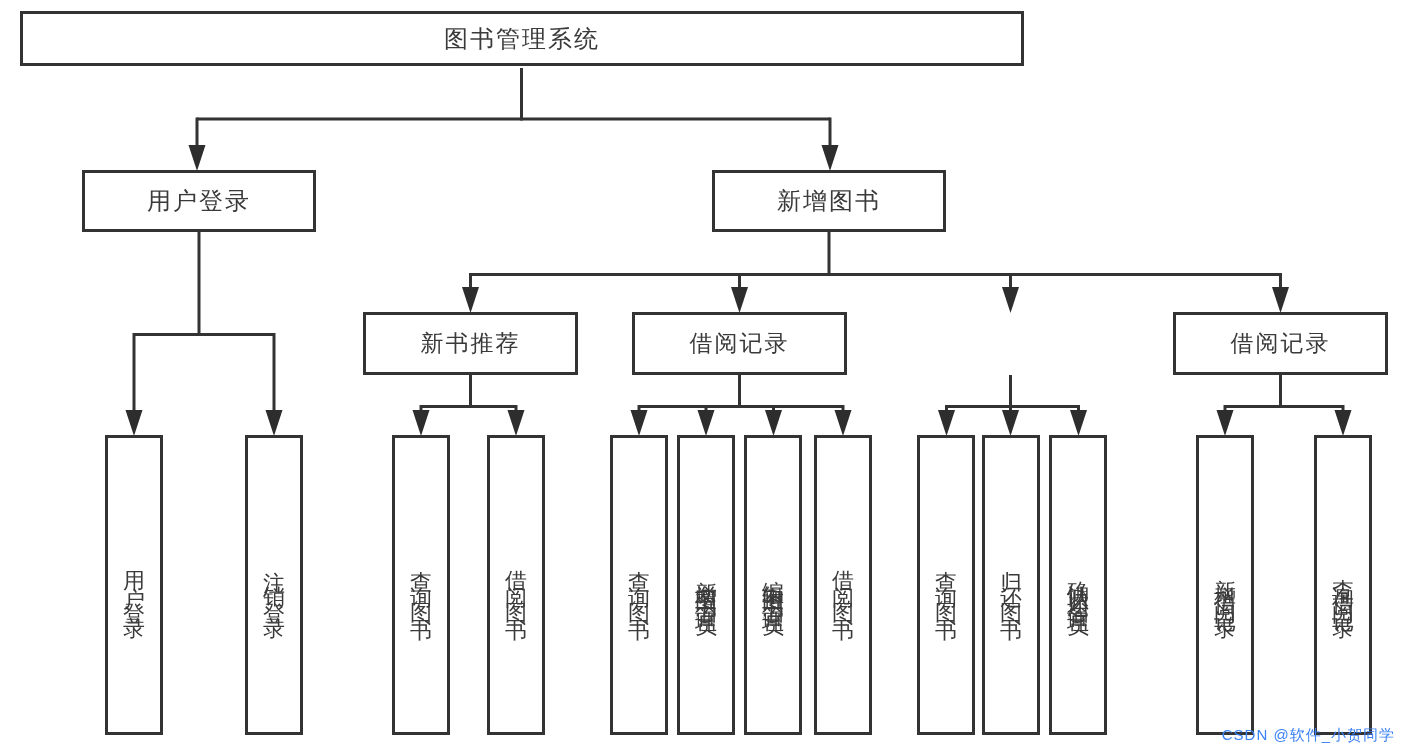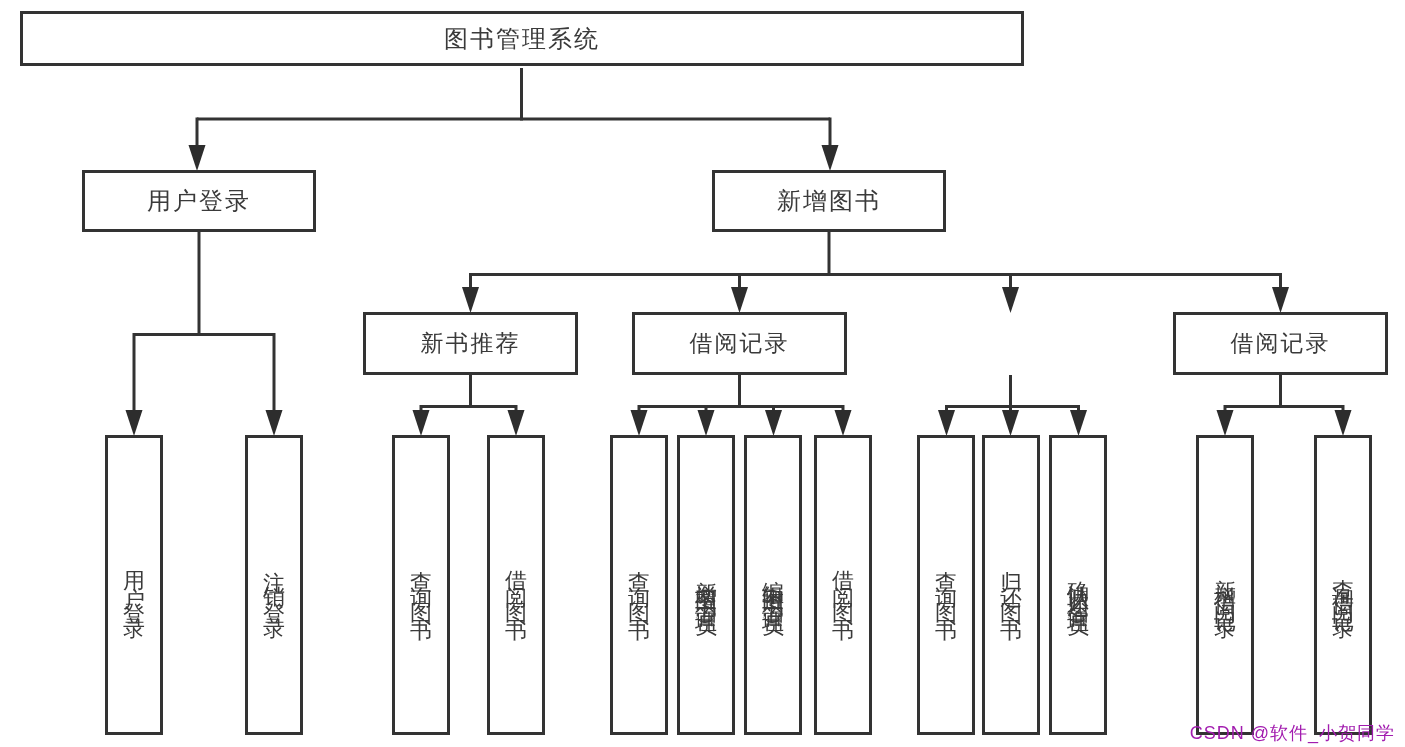--- a/index.html
+++ b/index.html
@@ -21,21 +21,21 @@
   .leaf{
     position:absolute;z-index:2;box-sizing:border-box;border:3px solid #333333;background:#ffffff;
     top:435px;width:58px;height:300px;display:flex;align-items:center;justify-content:center;
   }
   .leaf span{writing-mode:vertical-rl;text-orientation:mixed;font-size:22px;line-height:1;}
   .leaf.len4 span{letter-spacing:16px;}
   .leaf.len6 span{letter-spacing:8px;}
   .leaf.len9 span{letter-spacing:5px;}
   .watermark{
     position:absolute;z-index:3;right:10px;bottom:2px;
-    font-size:18px;color:#a21caf;letter-spacing:1px;white-space:nowrap;
+    font-size:15px;color:#3b82f6;letter-spacing:1px;white-space:nowrap;
   }
 </style>
 </head>
 <body>
 
 <div class="stage">
 
   <svg class="connector-layer" width="1405" height="747">
 
     <line x1="521.5" y1="68" x2="521.5" y2="120.5"></line>

